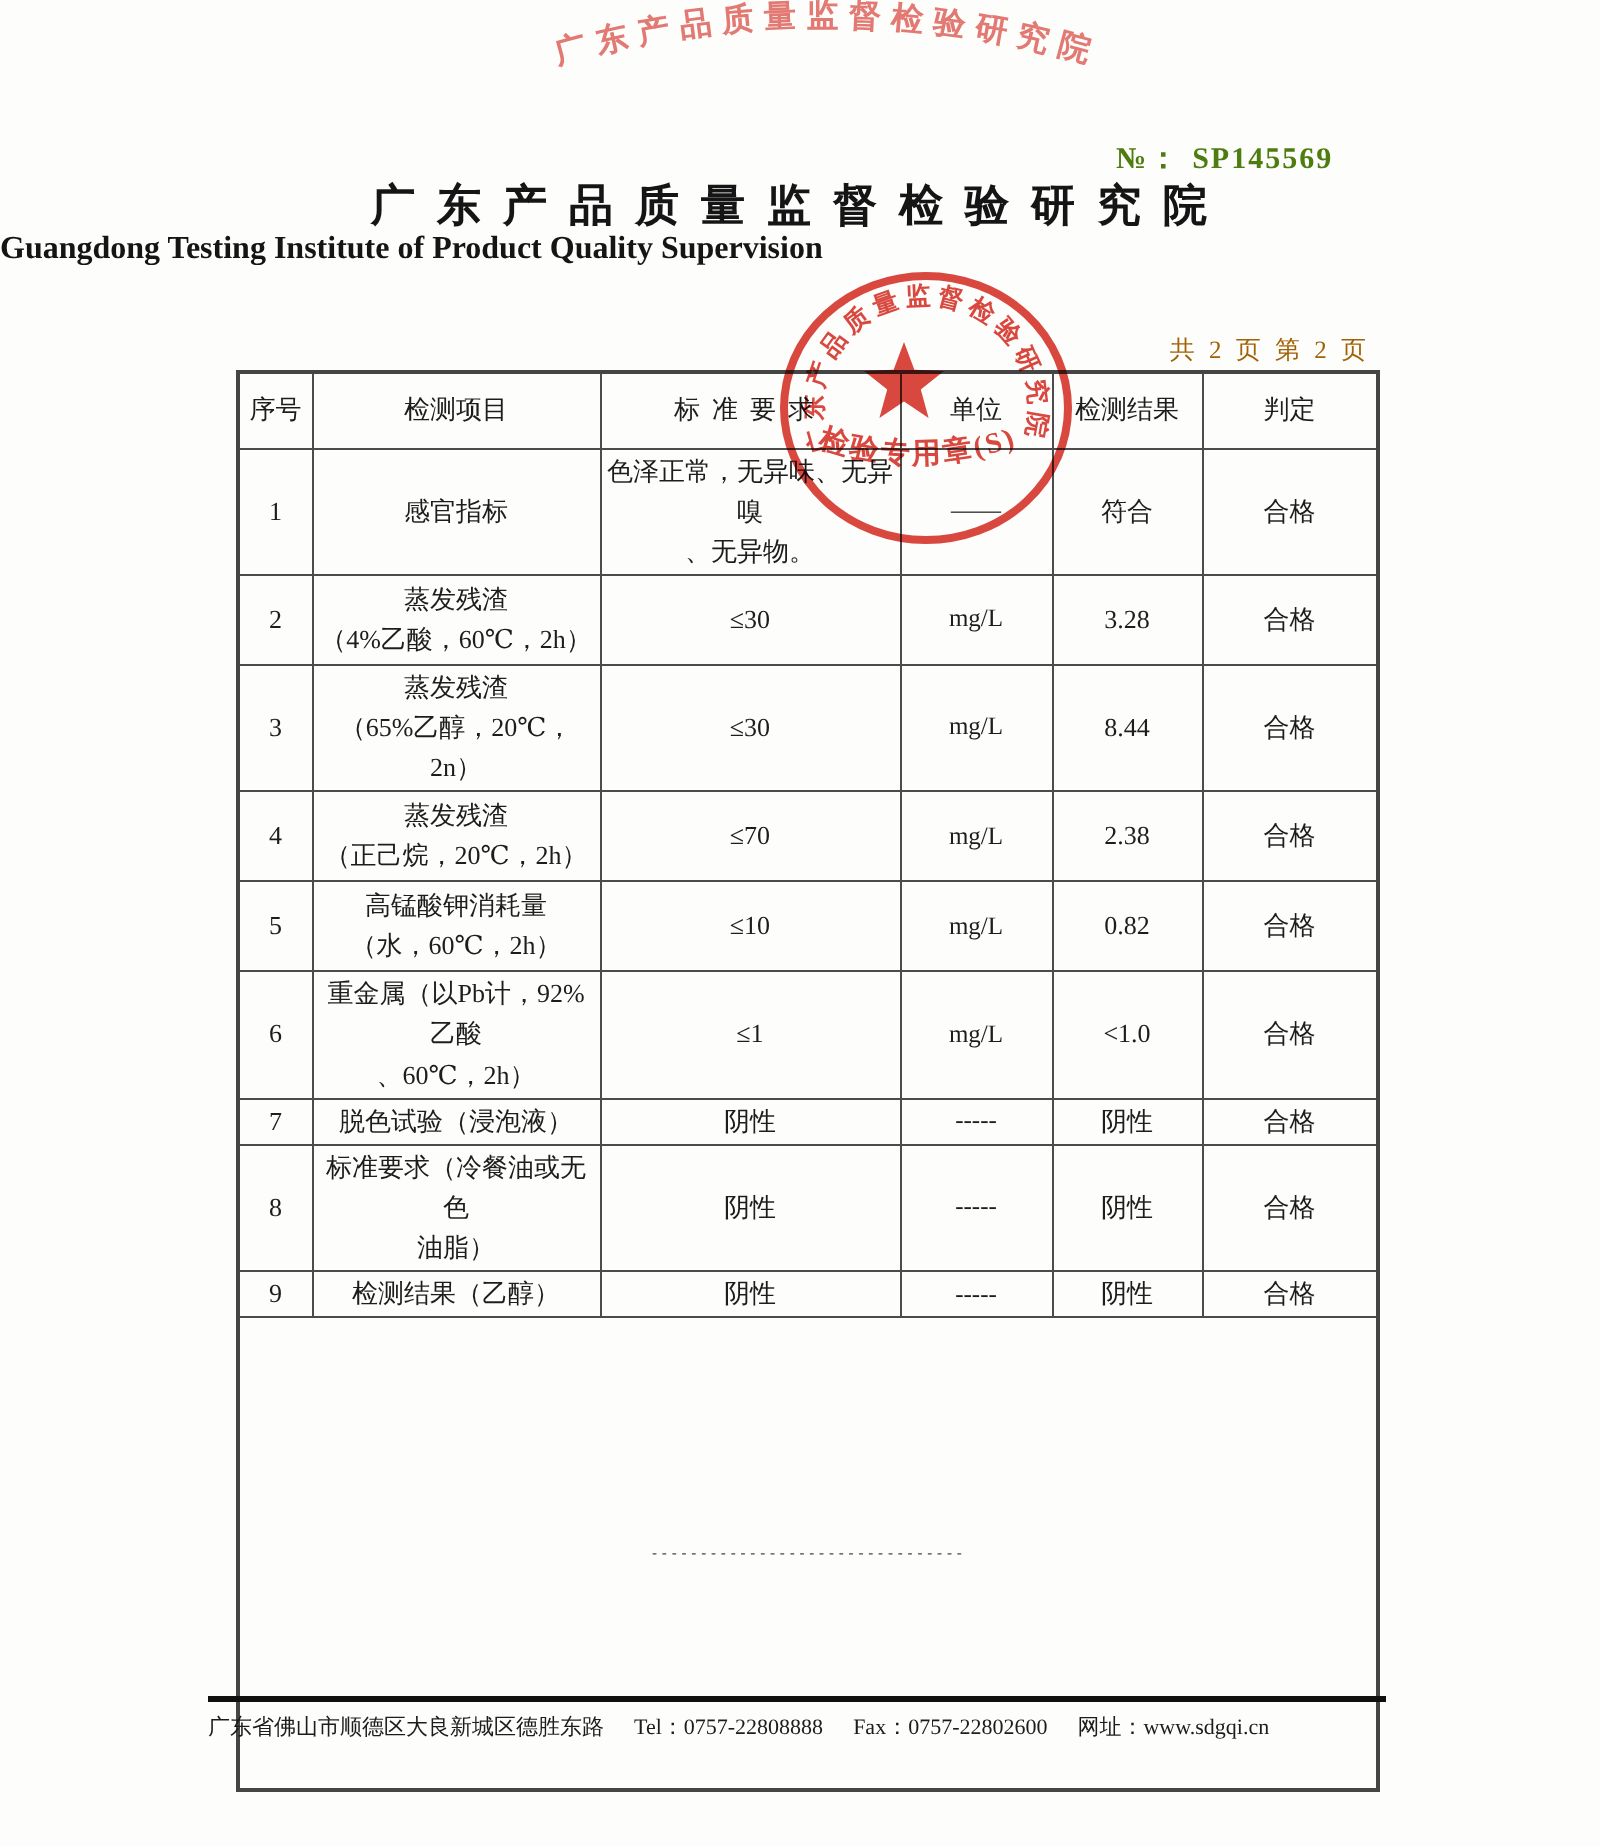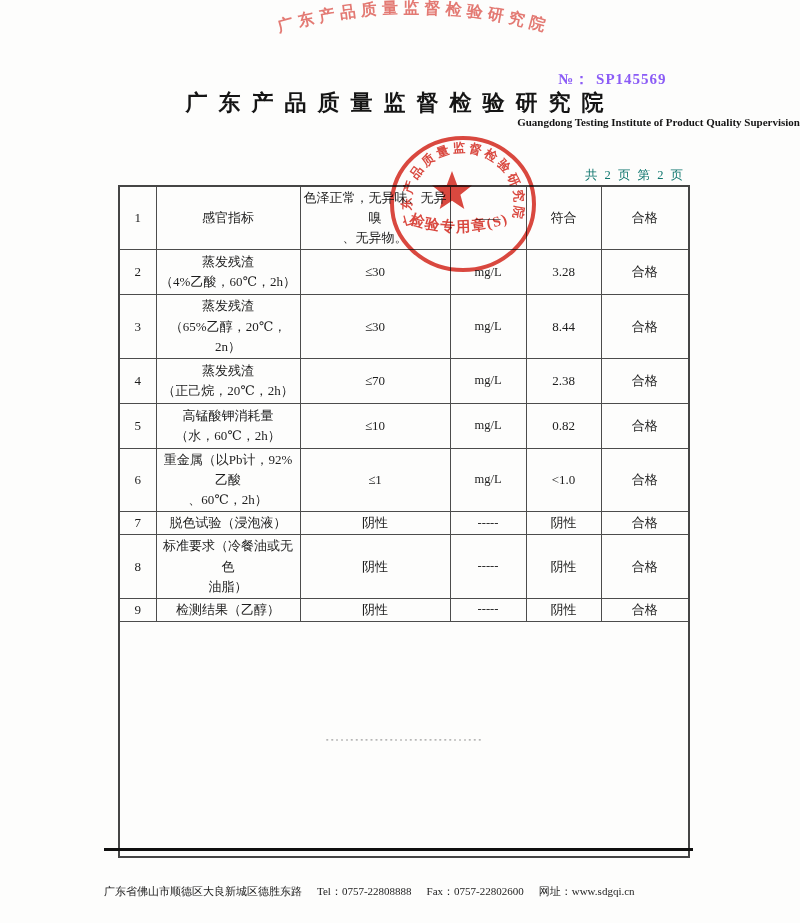--- a/index.html
+++ b/index.html
@@ -5,41 +5,41 @@
   * { margin:0; padding:0; box-sizing:border-box; }
   body { background:#e8e8e8; }
   .page {
     position:relative; width:800px; height:923px; margin:0 auto;
     background:#fdfdfc; overflow:hidden;
     font-family:"Liberation Serif","DejaVu Serif",serif; color:#222;
   }
   
   .report-no {
     position:absolute; top:70px; left:558px;
-    font-size:15px; font-weight:bold; letter-spacing:1px; color:#8b5cf6;
+    font-size:15px; font-weight:bold; letter-spacing:1px; color:#4d7c0f;
   }
   .report-no .no-label { font-weight:bold; margin-right:6px; }
   .org-cn {
     position:absolute; top:88px; left:0; width:100%;
     text-align:center; font-size:22px; font-weight:bold;
     letter-spacing:11px; color:#151515;
   }
   .org-en {
     position:absolute; top:116px; left:0; width:100%;
-    text-align:right; font-size:11px; font-weight:bold; color:#151515;
+    text-align:left; font-size:16px; font-weight:bold; color:#151515;
   }
   .doc-title {
     position:absolute; top:135px; left:0; width:100%;
     text-align:center; color:#111;
   }
   .doc-title .t-cn { font-size:26px; font-weight:bold; letter-spacing:13px; }
   .doc-title .t-en { font-size:17px; font-weight:bold; letter-spacing:1px; margin-left:-8px; }
   .page-info {
     position:absolute; top:167px; right:115px;
-    font-size:12.5px; letter-spacing:2px; color:#0f766e;
+    font-size:12.5px; letter-spacing:2px; color:#a16207;
   }
   
   table.report {
     position:absolute; top:185px; left:118px; width:570px;
     border-collapse:collapse; table-layout:fixed;
     font-size:13px; color:#1d1d1d;
   }
   table.report td, table.report th {
     border:1.4px solid #4c4c4c; text-align:center; vertical-align:middle;
     font-weight:normal; padding:1px 3px; white-space:pre-line; line-height:1.55;
@@ -70,21 +70,21 @@
   
   .footer-rule {
     position:absolute; left:104px; top:848px; width:589px; height:3px;
     background:#101010;
   }
   .footer-text {
     position:absolute; left:104px; top:856px; width:592px;
     font-size:11px; color:#1c1c1c; display:flex; align-items:baseline;
     white-space:nowrap;
   }
-  .footer-text .seg { margin-right:15px;margin-top:28px; }
+  .footer-text .seg { margin-right:15px; }
   .footer-text .seg:last-child { margin-right:0; }
 </style>
 </head>
 <body>
 
 <div class="page">
 
   <div class="report-no"><span class="no-label">№：</span><span>SP145569</span></div>
 
   <div class="org-cn">广东产品质量监督检验研究院</div>
@@ -96,20 +96,28 @@
   <table class="report">
     <colgroup>
       <col class="c-no">
         <col class="c-item">
         <col class="c-std">
       <col class="c-unit">
         <col class="c-res">
         <col class="c-ver">
     </colgroup>
     <tbody>
+        <tr class="h-hdr">
+      <th>序号</th>
+      <th>检测项目</th>
+      <th class="spaced">标准要求</th>
+      <th>单位</th>
+      <th>检测结果</th>
+      <th>判定</th>
+    </tr>
     <tr class="h-r1">
       <td>1</td>
       <td>感官指标</td>
       <td>色泽正常，无异味、无异嗅
 、无异物。</td>
       <td class="unit-cell">——</td>
       <td>符合</td>
       <td>合格</td>
     </tr>
     <tr class="h-std">

